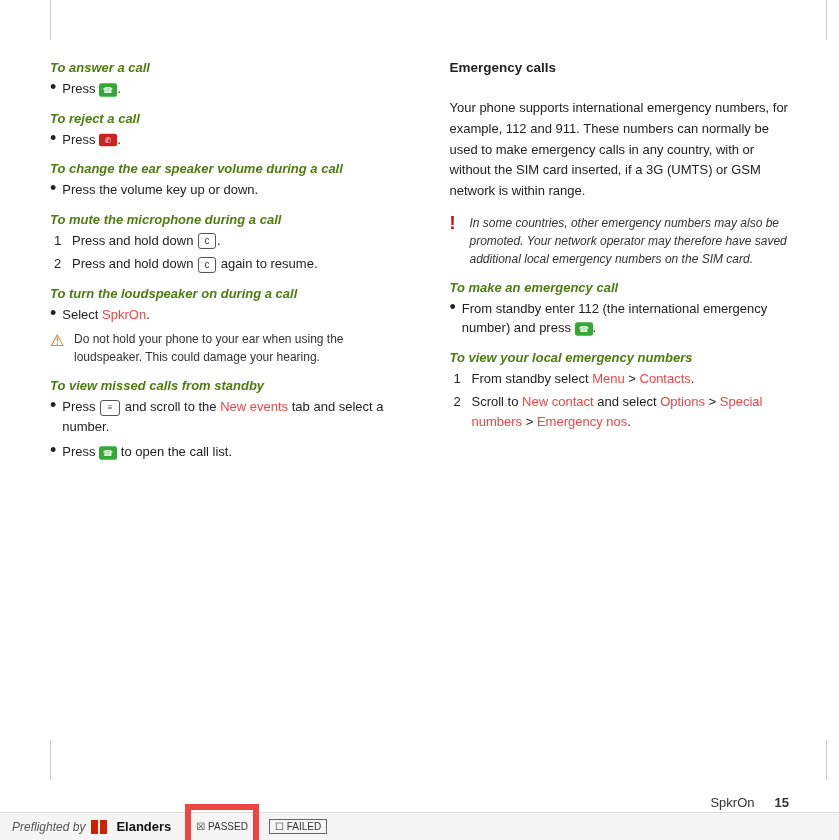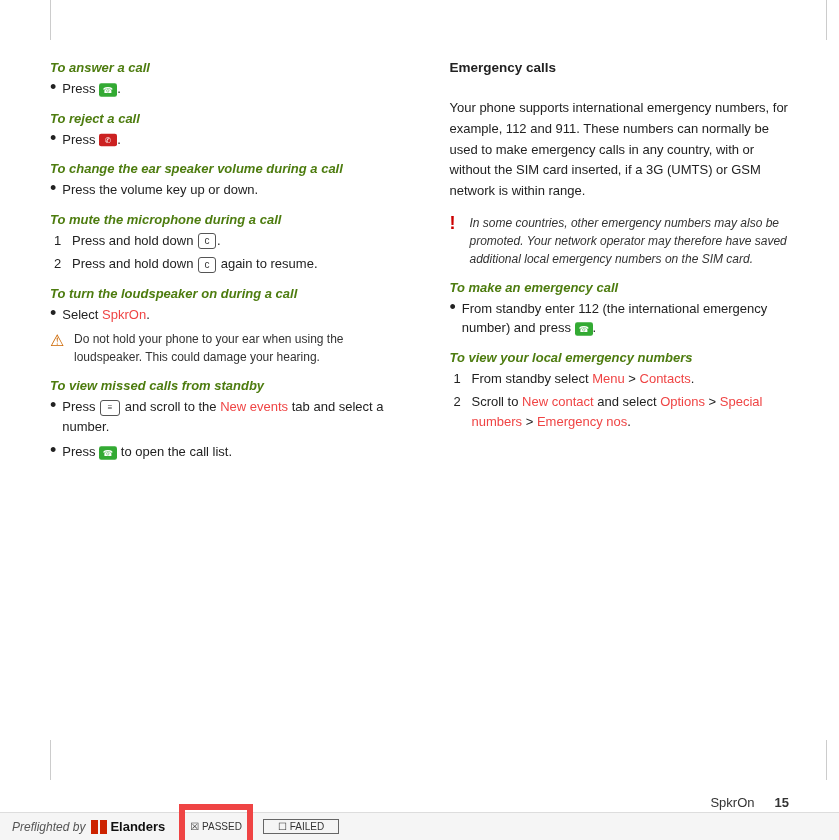--- a/index.html
+++ b/index.html
@@ -274,21 +274,21 @@
       border: 6px solid #ef4444;
       font-size: 10px;
       padding: 11px 5px;
       color: #333;
       margin-left: 8px;
     }
 
     .badge-failed {
       border: 1px solid #666;
       font-size: 10px;
-      padding: 1px 14px;
+      padding: 1px 5px;
       color: #333;
       margin-left: 4px;
     }
 
     
     svg.call-icon {
       width: 18px;
       height: 14px;
       vertical-align: middle;
       display: inline-block;
@@ -454,21 +454,21 @@
   </div>
 
   <div class="footer">
     <span class="footer-text">SpkrOn</span>
     <span class="footer-num">15</span>
   </div>
 
   <div class="preflighted-bar">
     <span class="preflighted-label">Preflighted by</span>
 
-    <span style="font-size:13px; font-weight:bold; color:#111; display:inline-flex; align-items:center; gap:3px;">
+    <span style="font-size:13px; font-weight:bold; color:#111; display:inline-flex; align-items:center; gap:9px;">
       <svg width="16" height="14" viewBox="0 0 16 14">
         <rect x="0" y="0" width="7" height="14" fill="#cc2200"></rect>
         <rect x="9" y="0" width="7" height="14" fill="#cc2200"></rect>
       </svg>
       <span>Elanders</span>
     </span>
     <span class="badge-passed">
       <span style="font-size:10px;">☒</span> <span>PASSED</span>
     </span>
     <span class="badge-failed">

